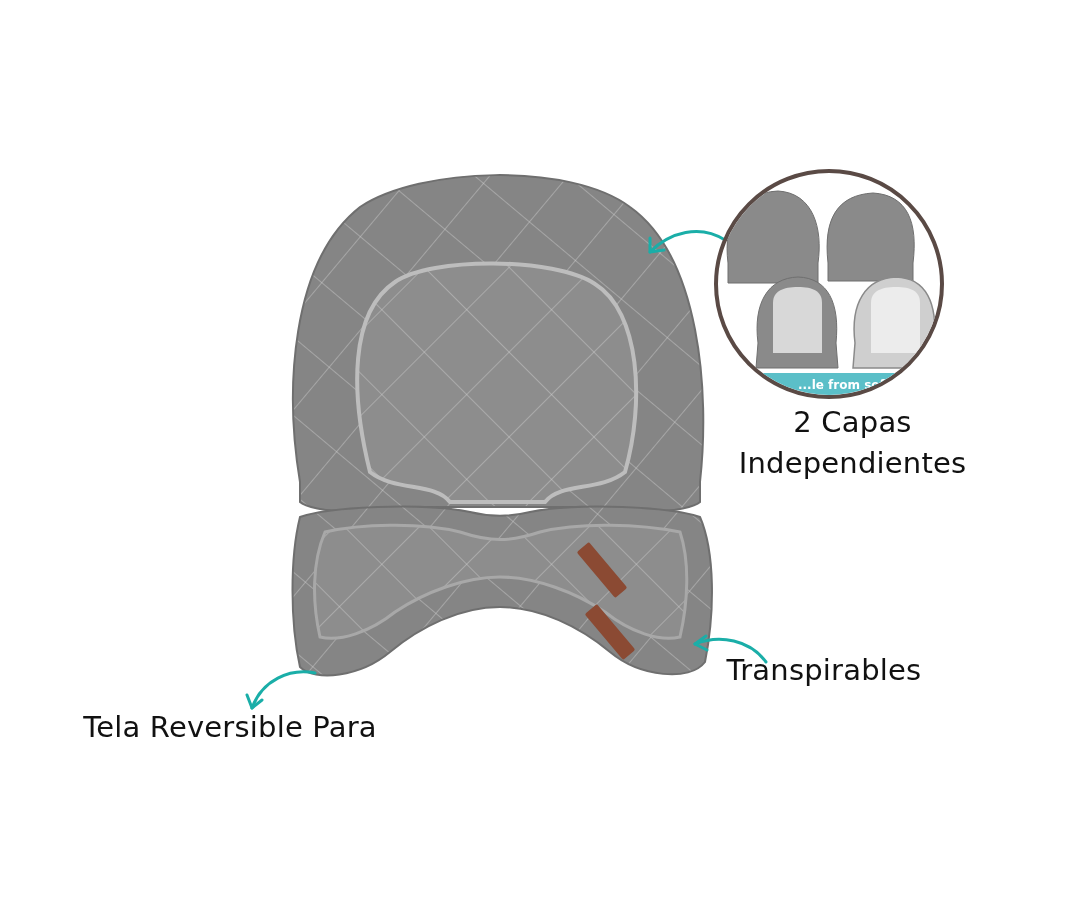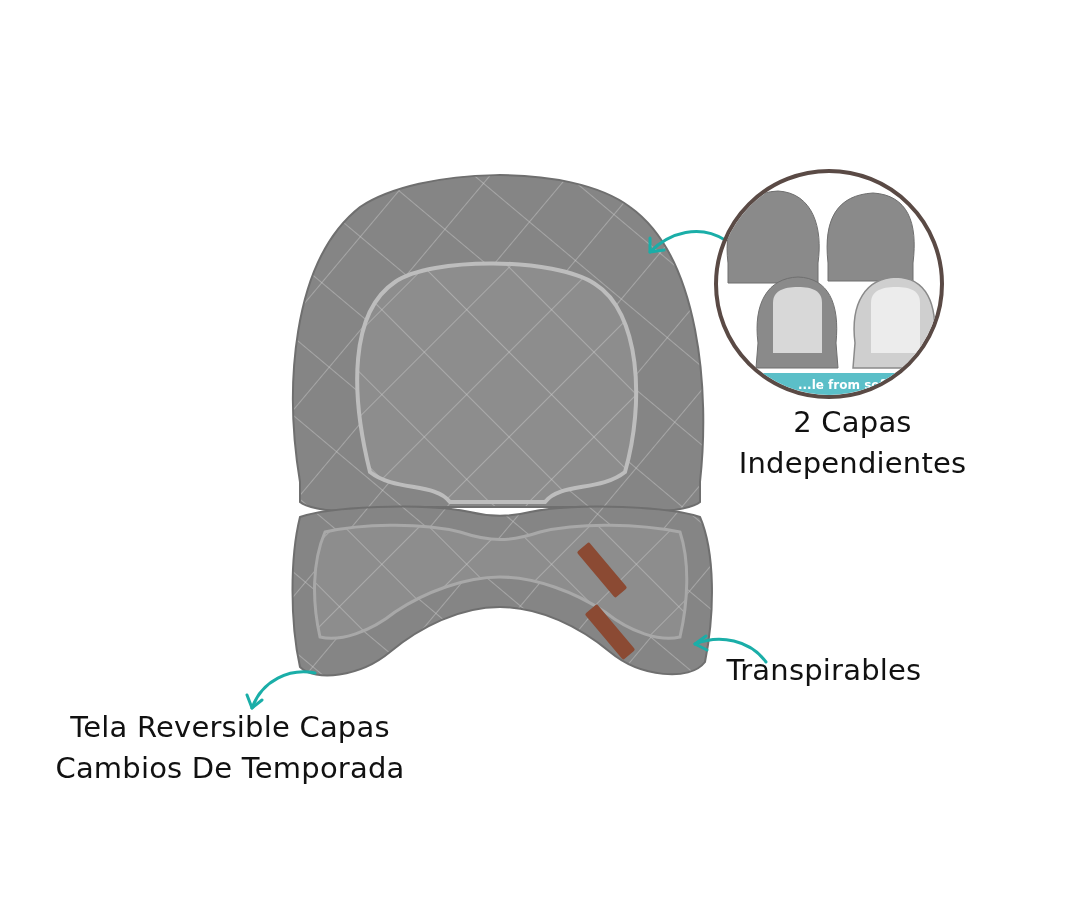--- a/index.html
+++ b/index.html
@@ -74,16 +74,15 @@
   </div>
 
   <div class="caption cap-layers">
     <div>2 Capas</div>
     <div>Independientes</div>
   </div>
   <div class="caption cap-breath">
     <div>Transpirables</div>
   </div>
   <div class="caption cap-reversible">
-    <div>Tela Reversible Capas</div>
-    <div>Cambios De Temporada</div>
+    <div>Tela Reversible Para</div>
   </div>
 </div>
 
 </body></html>

